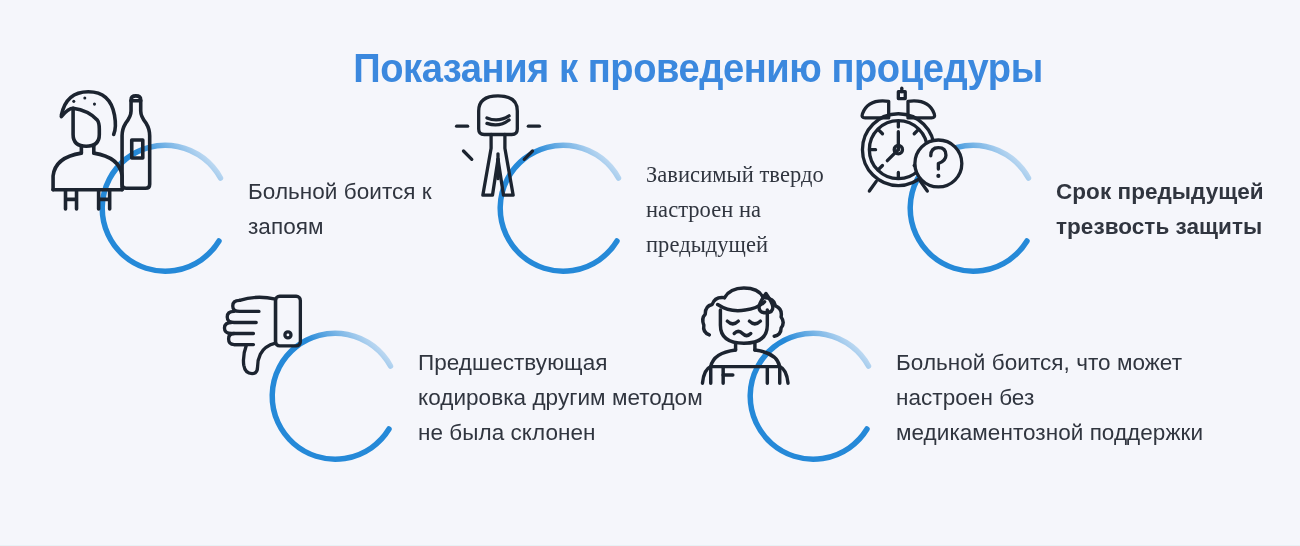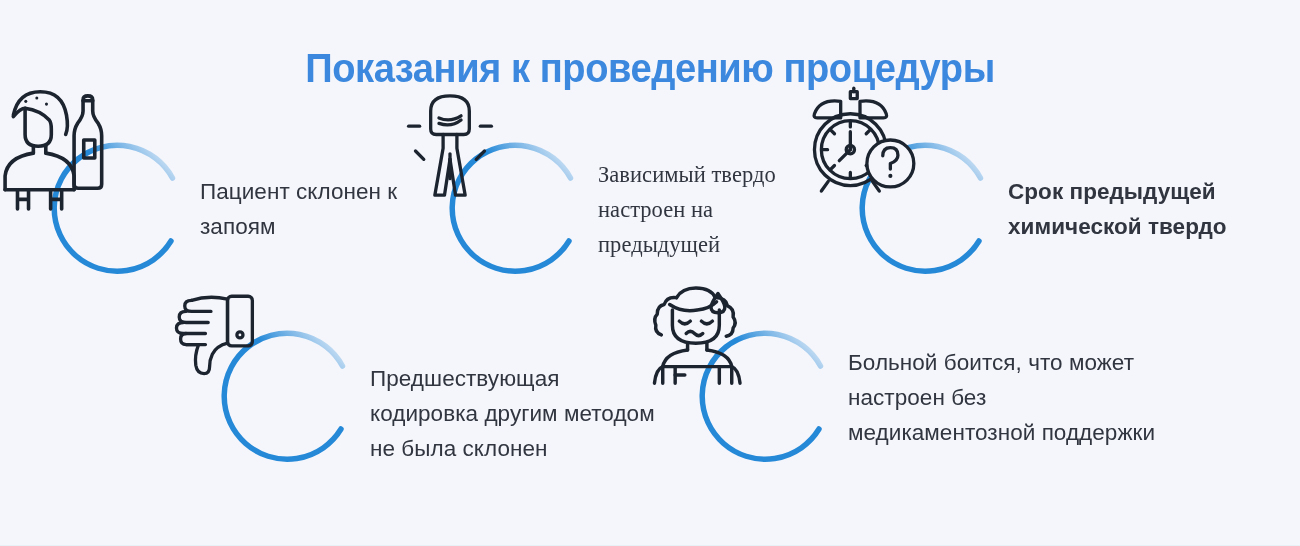--- a/index.html
+++ b/index.html
@@ -14,20 +14,21 @@
     overflow: hidden;
     position: relative;
     border-bottom: 1px solid #e8f1f5;
     box-sizing: border-box;
   }
 
   .infographic {
     position: relative;
     width: 1144px;
     height: 546px;
+    margin-left: 48px;
   }
 
   
   .title {
     position: absolute;
     top: 44px;
     left: 0;
     width: 1300px;
     text-align: center;
     font-family: "Liberation Sans", sans-serif;
@@ -55,21 +56,21 @@
     align-items: center;
     position: absolute;
   }
 
   
   .item-0 { left: 0px;   top: 0px; width: 400px; }
   .item-1 { left: 398px; top: 0px; width: 410px; }
   .item-2 { left: 808px; top: 0px; width: 400px; font-weight: bold; }
 
   
-  .item-3 { left: 0px;   top: 0px; width: 470px; align-items: flex-end; }
+  .item-3 { left: 0px;   top: 0px; width: 470px; }
   .item-4 { left: 478px; top: 0px; width: 560px; }
 
   .badge {
     position: relative;
     width: 138px;
     height: 138px;
     flex: 0 0 138px;
   }
   .badge svg {
     position: absolute;
@@ -146,21 +147,21 @@
             <path d="M25 86 v14 M33 86 v14 M25 93 h8"></path>
             <path d="M49 86 v14 M57 86 v14 M49 93 h8"></path>
 
             <path d="M76 18 q3.5 0 3.5 3 v8 q0 4 4 9 q2.5 4 2.5 9 v35 q0 3 -3 3 h-14 q-3 0 -3 -3 v-35 q0 -5 2.5 -9 q4 -5 4 -9 v-8 q0 -3 3.5 -3 z"></path>
             <path d="M72.5 21.5 h7"></path>
             <rect x="73" y="50" width="8" height="13"></rect>
           </g>
         </svg>
       </div>
       <div class="item-text">
-        <span class="line">Пациент склонен к</span>
+        <span class="line">Больной боится к</span>
         <span class="line">запоям</span>
       </div>
     </div>
 
     <div class="item item-1">
       <div class="badge">
         <svg viewBox="0 0 138 138" aria-hidden="true">
           <defs>
             <linearGradient id="g2" x1="0" y1="1" x2="1" y2="0">
               <stop offset="0%" stop-color="#2589d8"></stop>
@@ -230,21 +231,21 @@
             <path d="M27 80 l-5 7 M59 80 l5 7"></path>
 
             <circle cx="72" cy="67" r="17" fill="#f5f6fb"></circle>
             <path d="M66.5 61.5 q0 -6 5.5 -6 q5.5 0 5.5 5.5 q0 4 -5.5 6 v4"></path>
             <circle cx="72" cy="76" r="1.5" fill="#1c2430" stroke="none"></circle>
           </g>
         </svg>
       </div>
       <div class="item-text">
         <span class="line">Срок предыдущей</span>
-        <span class="line">химической твердо</span>
+        <span class="line">трезвость защиты</span>
       </div>
     </div>
   </div>
 
   <div class="row row-bottom">
 
     <div class="item item-3">
       <div class="badge">
         <svg viewBox="0 0 138 138" aria-hidden="true">
           <defs>

